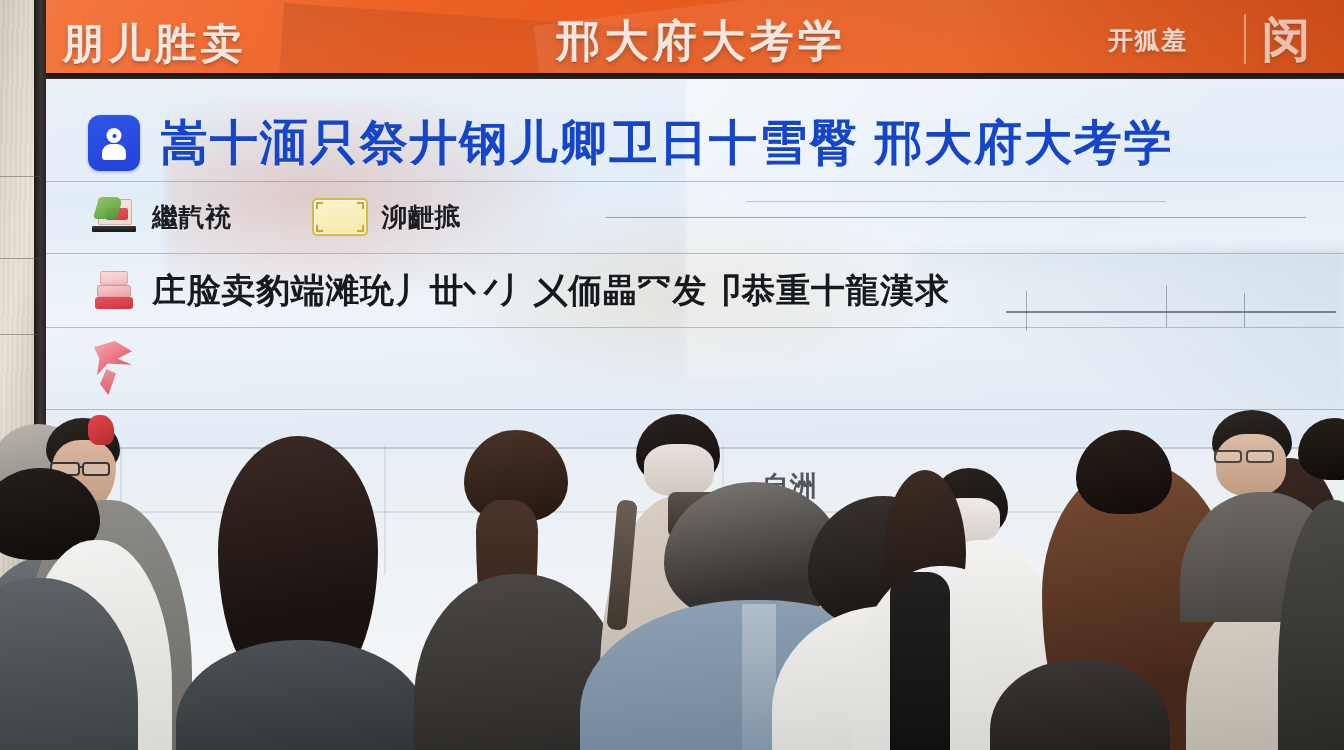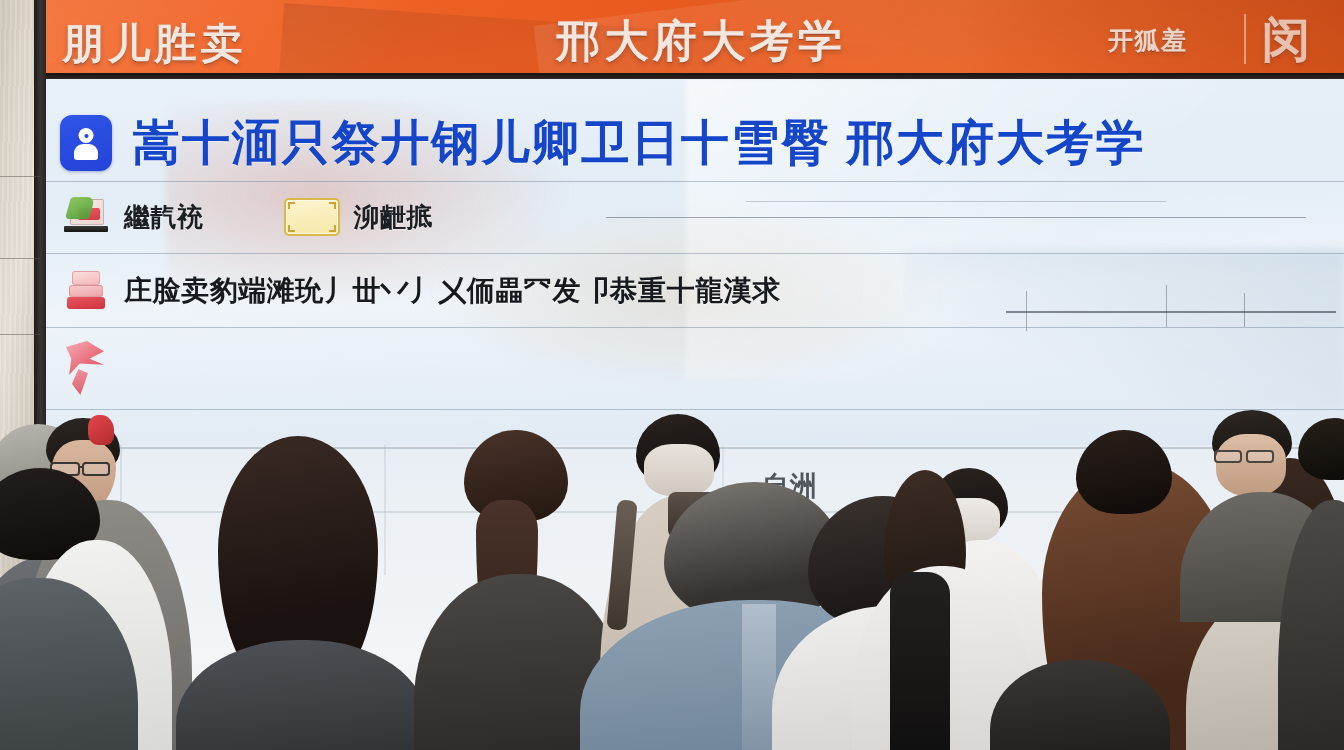--- a/index.html
+++ b/index.html
@@ -130,20 +130,21 @@
   .row-sep{
     position:absolute;left:0;width:1298px;height:1px;
     background:rgba(110,130,150,.45);
   }
 
   
   .row{
     position:absolute;left:0;width:1142px;
     display:flex;align-items:center;
     white-space:nowrap;
+    padding-left:28px;
   }
   #row-headline{top:26px;height:76px;}
   #row-two{top:104px;height:68px;}
   #row-three{top:176px;height:72px;}
   #row-four{top:250px;height:78px;}
 
   .row-icon{
     flex:0 0 auto;
     display:inline-block;
     position:relative;
@@ -254,21 +255,21 @@
   }
 
   
   .headline-text{
     font-size:48px;font-weight:700;letter-spacing:.04em;
     color:#1545c8;
     text-shadow:0 1px 1px rgba(255,255,255,.55);
     filter:blur(.2px);
   }
   .body-text{
-    font-size:28px;font-weight:700;letter-spacing:.02em;
+    font-size:34px;font-weight:700;letter-spacing:.02em;
     color:#16191d;
     text-shadow:0 1px 1px rgba(255,255,255,.5);
   }
   .sub-text{
     font-size:26px;font-weight:700;letter-spacing:.02em;
     color:#1b1e22;
     text-shadow:0 1px 1px rgba(255,255,255,.5);
   }
   .row-gap{display:inline-block;width:74px;}
 

